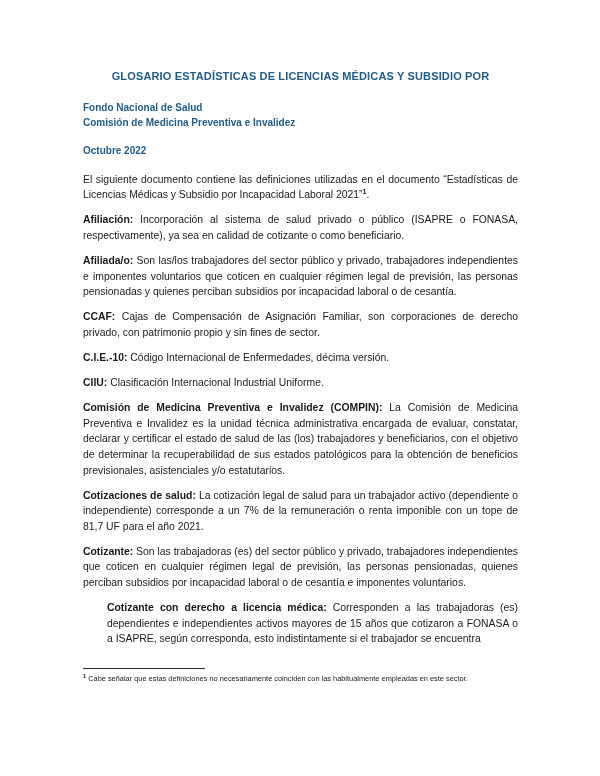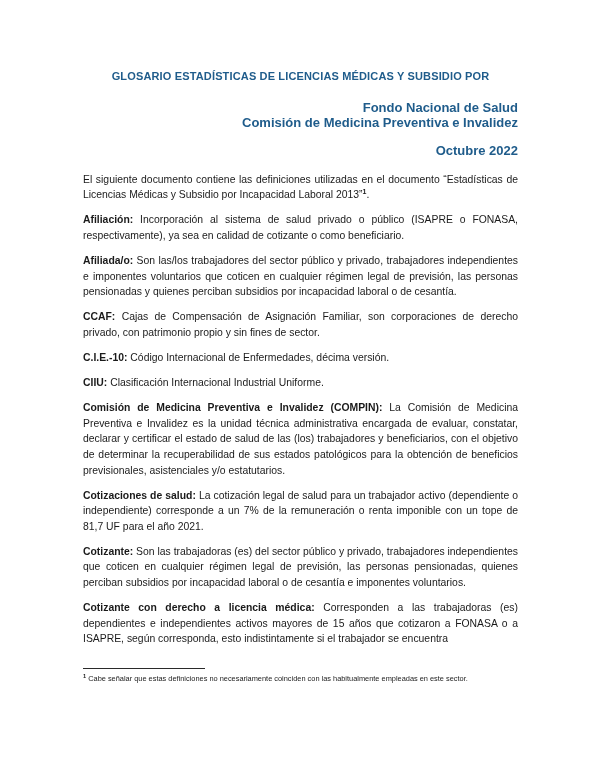--- a/index.html
+++ b/index.html
@@ -44,23 +44,23 @@
     text-align: center;
     letter-spacing: 0.15px;
   }
   .doc-title .line2 {
     display: block;
   }
 
   .org-block {
     margin: 0;
     padding-top: 13px;
-    text-align: right;
+    text-align: left;
     color: #1F5C8B;
-    font-size: 13px;
+    font-size: 10px;
     line-height: 15.2px;
     font-weight: bold;
   }
   .org-block .org-line {
     display: block;
   }
   .org-block .date-line {
     display: block;
     font-weight: bold;
     margin-top: 13px;
@@ -72,20 +72,21 @@
   }
   p.para {
     margin: 0 0 9.5px 0;
     font-size: 10.4px;
     line-height: 15.6px;
     text-align: justify;
     color: #1a1a1a;
   }
   p.para:last-child {
     margin-bottom: 0;
+    margin-left: 24px;
   }
   .term {
     font-weight: bold;
   }
   sup.fn-ref {
     font-size: 7px;
     vertical-align: super;
     line-height: 0;
     font-weight: bold;
   }
@@ -129,21 +130,21 @@
     </h1>
 
     <div class="org-block">
       <span class="org-line">Fondo Nacional de Salud</span>
       <span class="org-line">Comisión de Medicina Preventiva e Invalidez</span>
       <span class="date-line">Octubre 2022</span>
     </div>
 
     <div class="body-block">
 
-      <p class="para"><span>El siguiente documento contiene las definiciones utilizadas en el documento “Estadísticas de Licencias Médicas y Subsidio por Incapacidad Laboral 2013”</span><sup class="fn-ref">1</sup>.</p>
+      <p class="para"><span>El siguiente documento contiene las definiciones utilizadas en el documento “Estadísticas de Licencias Médicas y Subsidio por Incapacidad Laboral 2021”</span><sup class="fn-ref">1</sup>.</p>
 
       <p class="para"><span class="term">Afiliación:</span><span> Incorporación al sistema de salud privado o público (ISAPRE o FONASA, respectivamente), ya sea en calidad de cotizante o como beneficiario.</span></p>
 
       <p class="para"><span class="term">Afiliada/o:</span><span> Son las/los trabajadores del sector público y privado, trabajadores independientes e imponentes voluntarios que coticen en cualquier régimen legal de previsión, las personas pensionadas y quienes perciban subsidios por incapacidad laboral o de cesantía.</span></p>
 
       <p class="para"><span class="term">CCAF:</span><span> Cajas de Compensación de Asignación Familiar, son corporaciones de derecho privado, con patrimonio propio y sin fines de sector.</span></p>
 
       <p class="para"><span class="term">C.I.E.-10:</span><span> Código Internacional de Enfermedades, décima versión.</span></p>
 
       <p class="para"><span class="term">CIIU:</span><span> Clasificación Internacional Industrial Uniforme.</span></p>

